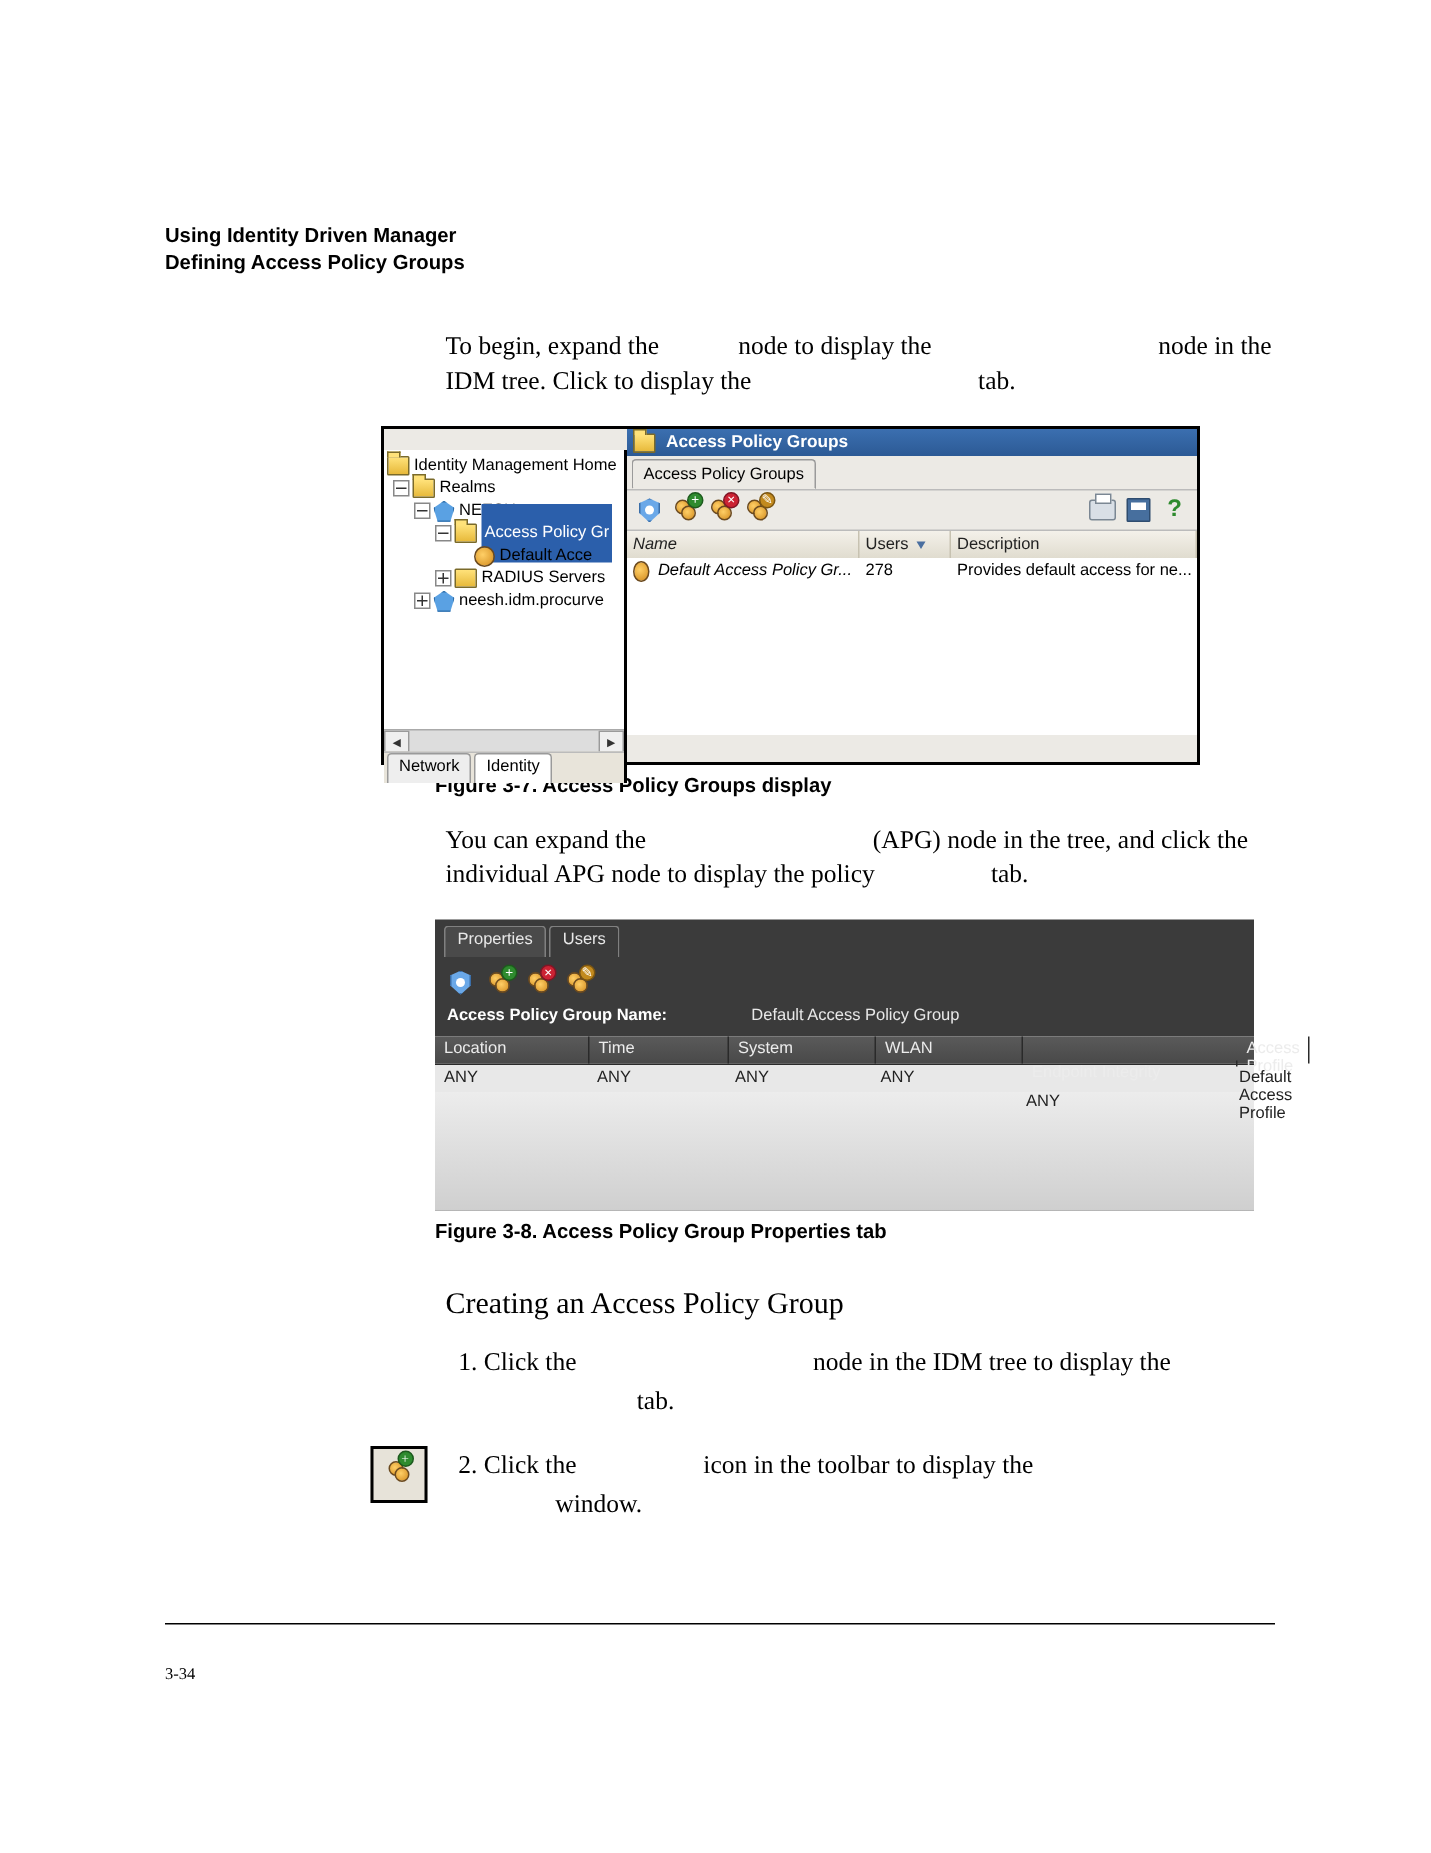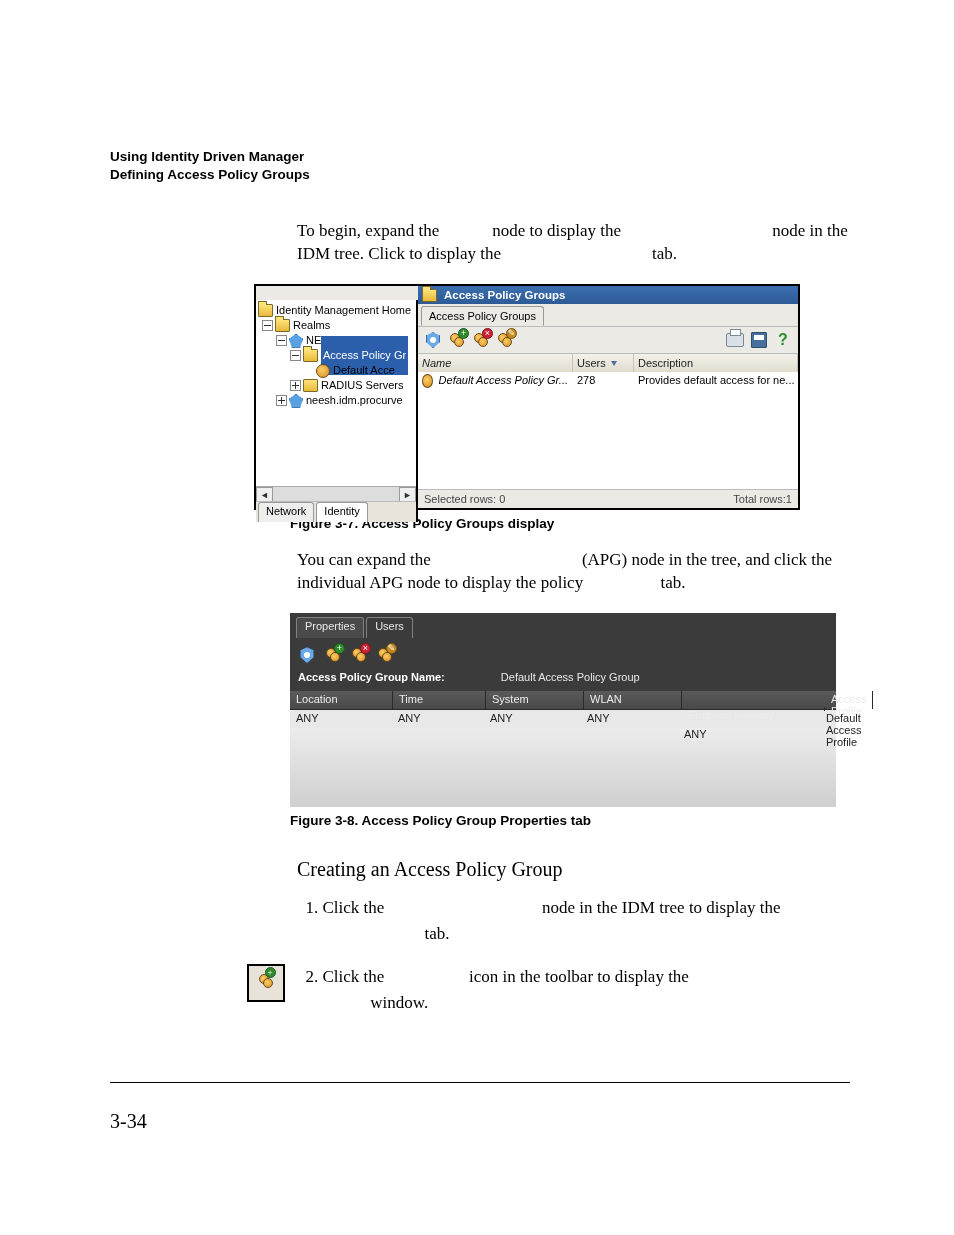--- a/index.html
+++ b/index.html
@@ -219,21 +219,21 @@
   .colA{flex:0 0 146px;font-style:italic;} .colB{flex:0 0 52px;} .colC{flex:1 1 auto;}
   .c2-loc{flex:0 0 90px;} .c2-time{flex:0 0 80px;} .c2-sys{flex:0 0 85px;}
   .c2-wlan{flex:0 0 85px;} .c2-ei{flex:0 0 130px;margin-top:16px;} .c2-ap{flex:1 1 auto;}
   
   .margin-icon{
     position:absolute;left:-76px;top:0;width:34px;height:34px;border:2px solid #000;background:#e7e3d9;
     display:flex;align-items:center;justify-content:center;
   }
   .step2-wrap{position:relative;}
   .page-num{
-    position:absolute;left:110px;bottom:0;font-size:20px;
+    position:absolute;left:110px;bottom:0;font-size:11px;
     top:1110px;
   }
   .hr-bottom{
     position:absolute;left:110px;top:1082px;width:740px;height:0;border-top:1.2px solid #000;
   }
   .fig-block{margin-top:18px;}
   .para-spacing{margin-top:18px;}
 </style>
 </head>
 <body>
@@ -353,24 +353,20 @@
         </div>
         <div class="gridbody">
           <div class="gridrow">
             <div class="gcell colA">
               <span class="ico-gear"></span>
               <span>Default Access Policy Gr...</span>
             </div>
             <div class="gcell colB">278</div>
             <div class="gcell colC">Provides default access for ne...</div>
           </div>
-        </div>
-        <div class="statusbar">
-          <span>Selected rows: 0</span>
-          <span>Total rows:1</span>
         </div>
       </div>
     </div>
     <div class="fig-caption" style="margin-left:-7px">Figure 3-7. Access Policy Groups display</div>
   </div>
 
   <div class="content-col body-text para-spacing">
     <span>You can expand the </span>
     <span style="color:#fff;">Access Policy Group</span>
     <span> (APG) node in the tree, and click the individual APG node to display the policy </span>

